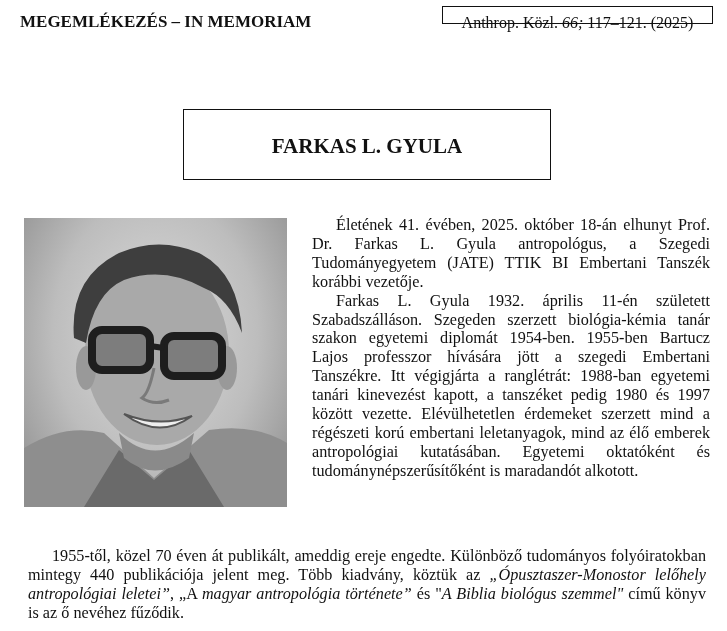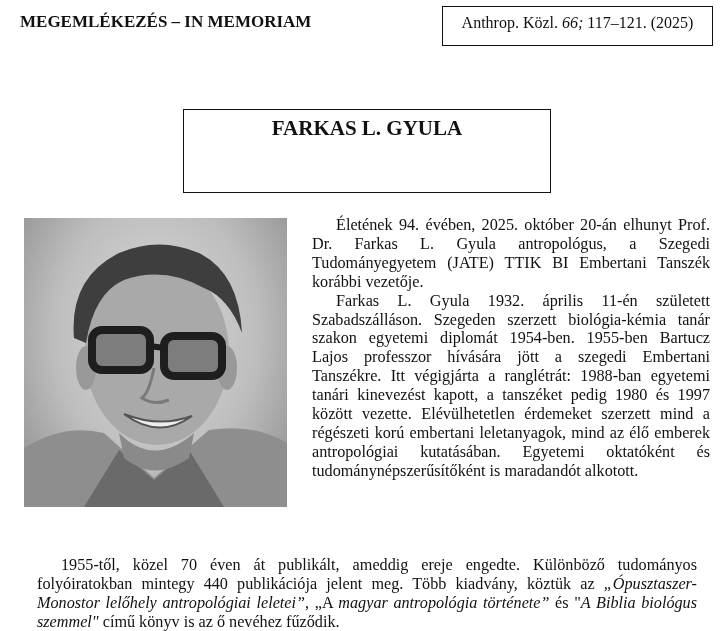--- a/index.html
+++ b/index.html
@@ -9,50 +9,50 @@
       color: #111111;
     }
     .section-label {
       position: absolute; left: 20px; top: 12px;
       font-weight: bold; font-size: 17px; letter-spacing: 0px;
       white-space: nowrap;
       text-align: center;
     }
     .citation-box {
       position: absolute; left: 442px; top: 6px;
-      width: 271px; height: 40px;
+      width: 271px; height: 18px;
       border: 1px solid #111;
       box-sizing: border-box;
       font-size: 16px; line-height: 32px; text-align: center;
       white-space: nowrap;
     }
     .citation-box i { font-style: italic; }
     .title-box {
       position: absolute; left: 183px; top: 109px;
-      width: 368px; height: 84px;
+      width: 368px; height: 71px;
       border: 1px solid #111; box-sizing: border-box;
       text-align: center; font-weight: bold; font-size: 21px;
-      line-height: 26px; padding-top: 5px;
+      line-height: 26px; padding-top: 23px;
     }
     .photo {
       position: absolute; left: 24px; top: 218px;
       width: 263px; height: 289px;
       overflow: hidden;
       background: radial-gradient(ellipse at 50% 40%, #dcdcdc 0%, #bdbdbd 55%, #8a8a8a 100%);
     }
     .body-right {
       position: absolute; left: 312px; top: 216px; width: 398px;
       font-size: 16.2px; line-height: 18.9px; text-align: justify;
     }
     .body-right p { margin: 0; text-indent: 24px; }
     .body-full {
       position: absolute; left: 24px; top: 543px; width: 686px;
       font-size: 16.2px; line-height: 19px; text-align: justify;
     }
-    .body-full p { margin: 13px; text-indent: 24px; }
+    .body-full p { margin: 4px; text-indent: 24px; }
     .body-full i { font-style: italic; }
   </style>
 </head>
 <body>
 
 <div class="section-label">MEGEMLÉKEZÉS – IN MEMORIAM</div>
 
 <div class="citation-box"><span>Anthrop. Közl. </span><i>66;</i><span> 117–121. (2025)</span></div>
 
 <div class="title-box">
@@ -78,19 +78,19 @@
     <rect x="140" y="118" width="58" height="40" rx="10" fill="#7d7d7d" stroke="#1e1e1e" stroke-width="8"></rect>
     <line x1="126" y1="128" x2="140" y2="130" stroke="#1e1e1e" stroke-width="6"></line>
 
     <path d="M130 150 Q125 175 118 180 Q130 188 145 182" fill="none" stroke="#7a7a7a" stroke-width="3"></path>
 
     <path d="M100 196 Q135 222 168 198 Q135 210 100 196 Z" fill="#eeeeee" stroke="#555" stroke-width="2"></path>
   </svg>
 </div>
 
 <div class="body-right">
-  <p>Életének 94. évében, 2025. október 20-án elhunyt Prof. Dr. Farkas L. Gyula antropológus, a Szegedi Tudományegyetem (JATE) TTIK BI Embertani Tanszék korábbi vezetője.</p>
+  <p>Életének 41. évében, 2025. október 18-án elhunyt Prof. Dr. Farkas L. Gyula antropológus, a Szegedi Tudományegyetem (JATE) TTIK BI Embertani Tanszék korábbi vezetője.</p>
   <p>Farkas L. Gyula 1932. április 11-én született Szabadszálláson. Szegeden szerzett biológia-kémia tanár szakon egyetemi diplomát 1954-ben. 1955-ben Bartucz Lajos professzor hívására jött a szegedi Embertani Tanszékre. Itt végigjárta a ranglétrát: 1988-ban egyetemi tanári kinevezést kapott, a tanszéket pedig 1980 és 1997 között vezette. Elévülhetetlen érdemeket szerzett mind a régészeti korú embertani leletanyagok, mind az élő emberek antropológiai kutatásában. Egyetemi oktatóként és tudománynépszerűsítőként is maradandót alkotott.</p>
 </div>
 
 <div class="body-full">
   <p><span>1955-től, közel 70 éven át publikált, ameddig ereje engedte. Különböző tudományos folyóiratokban mintegy 440 publikációja jelent meg. Több kiadvány, köztük az </span><i>„Ópusztaszer-Monostor lelőhely antropológiai leletei”</i><span>, „A </span><i>magyar antropológia története”</i><span> és "</span><i>A Biblia biológus szemmel"</i><span> című könyv is az ő nevéhez fűződik.</span></p>
 </div>
 
 </body></html>

